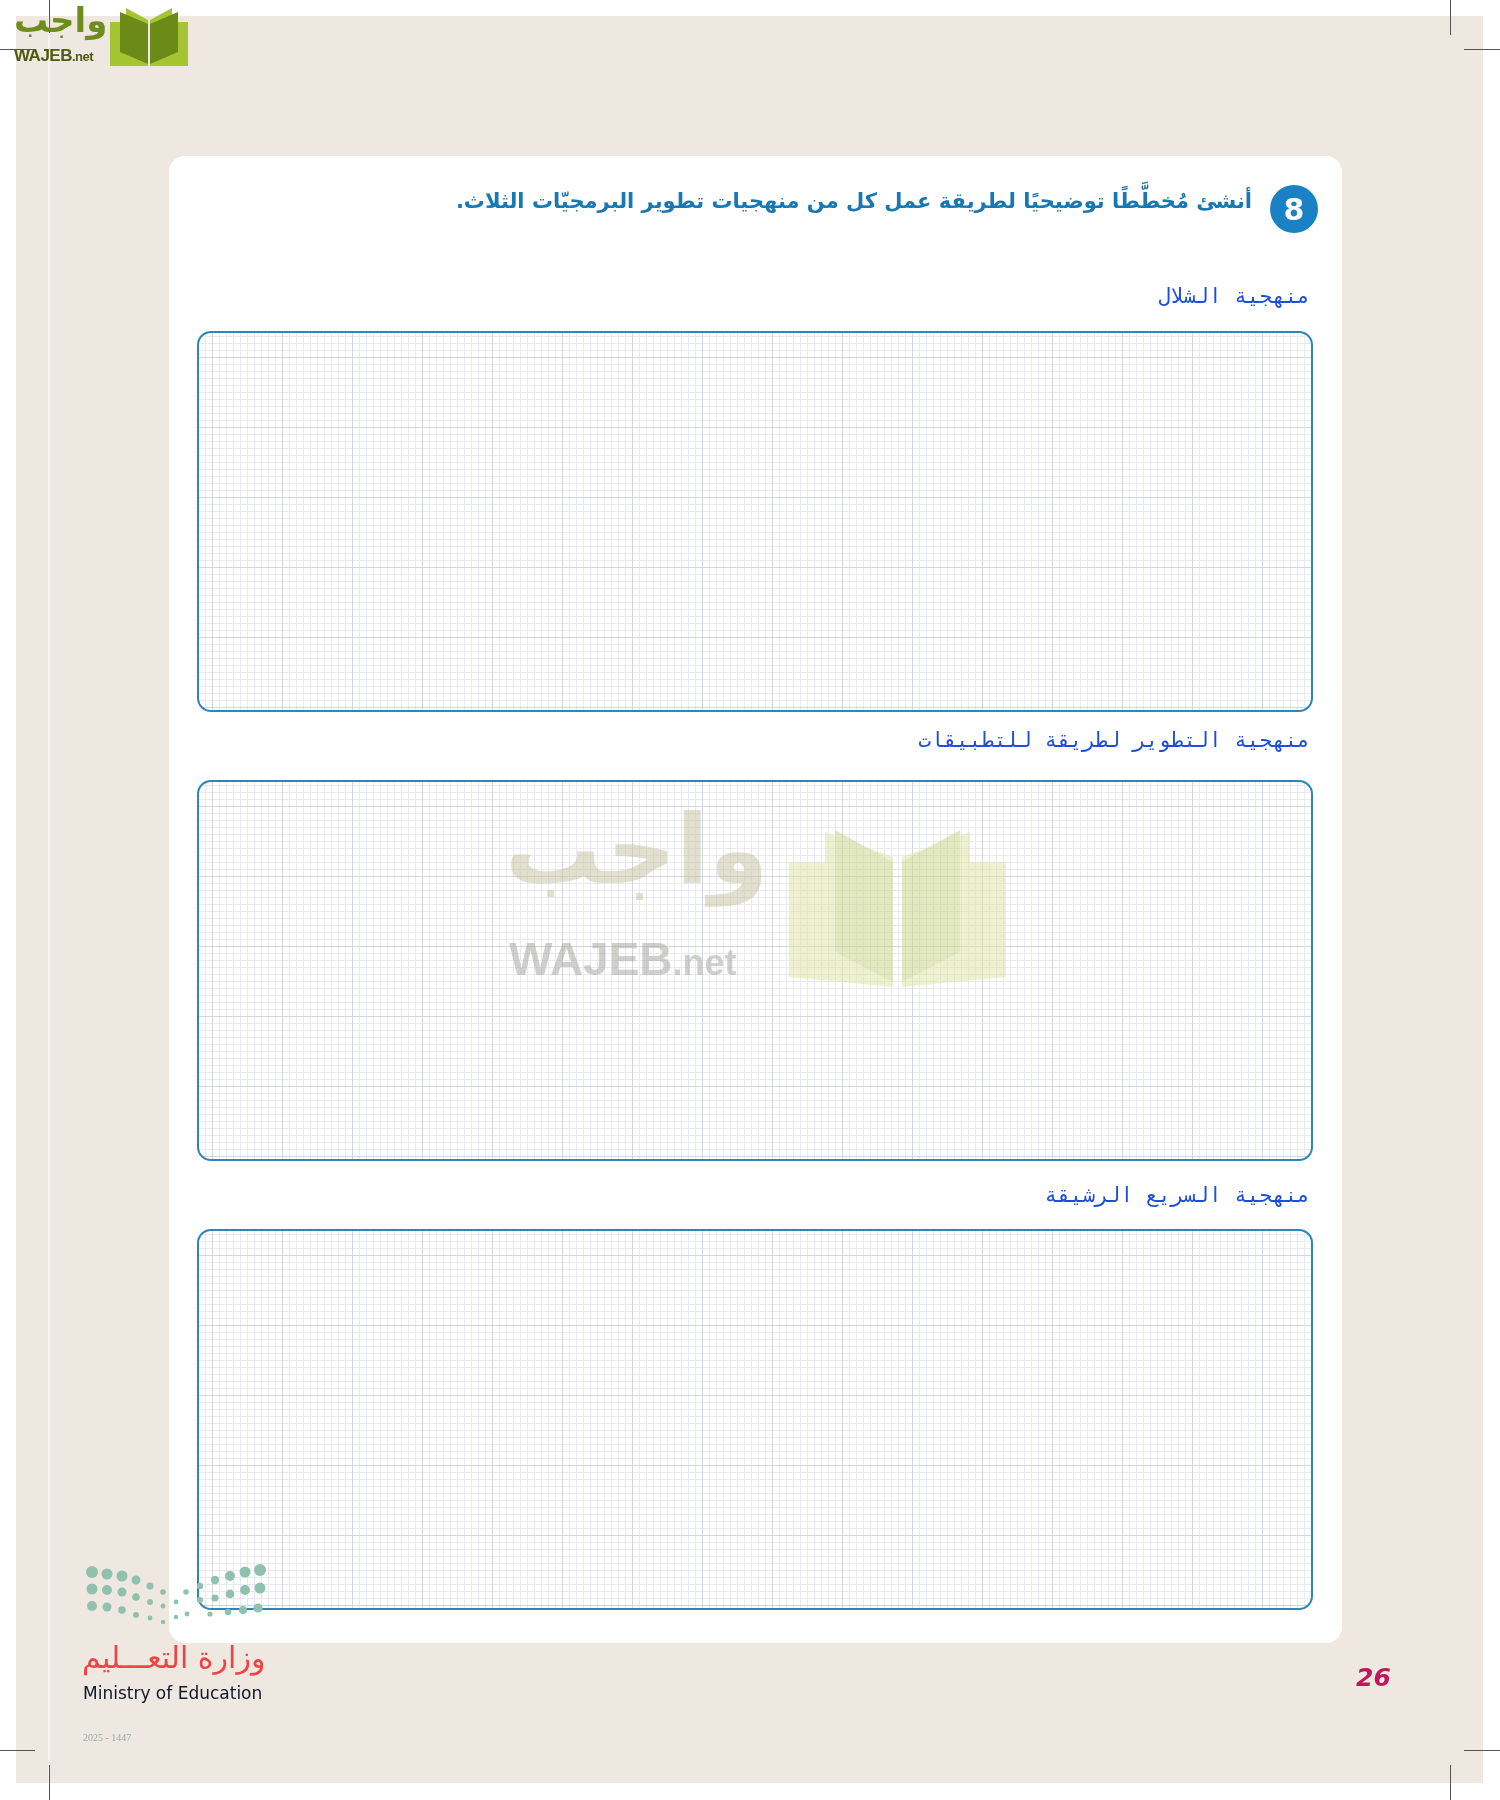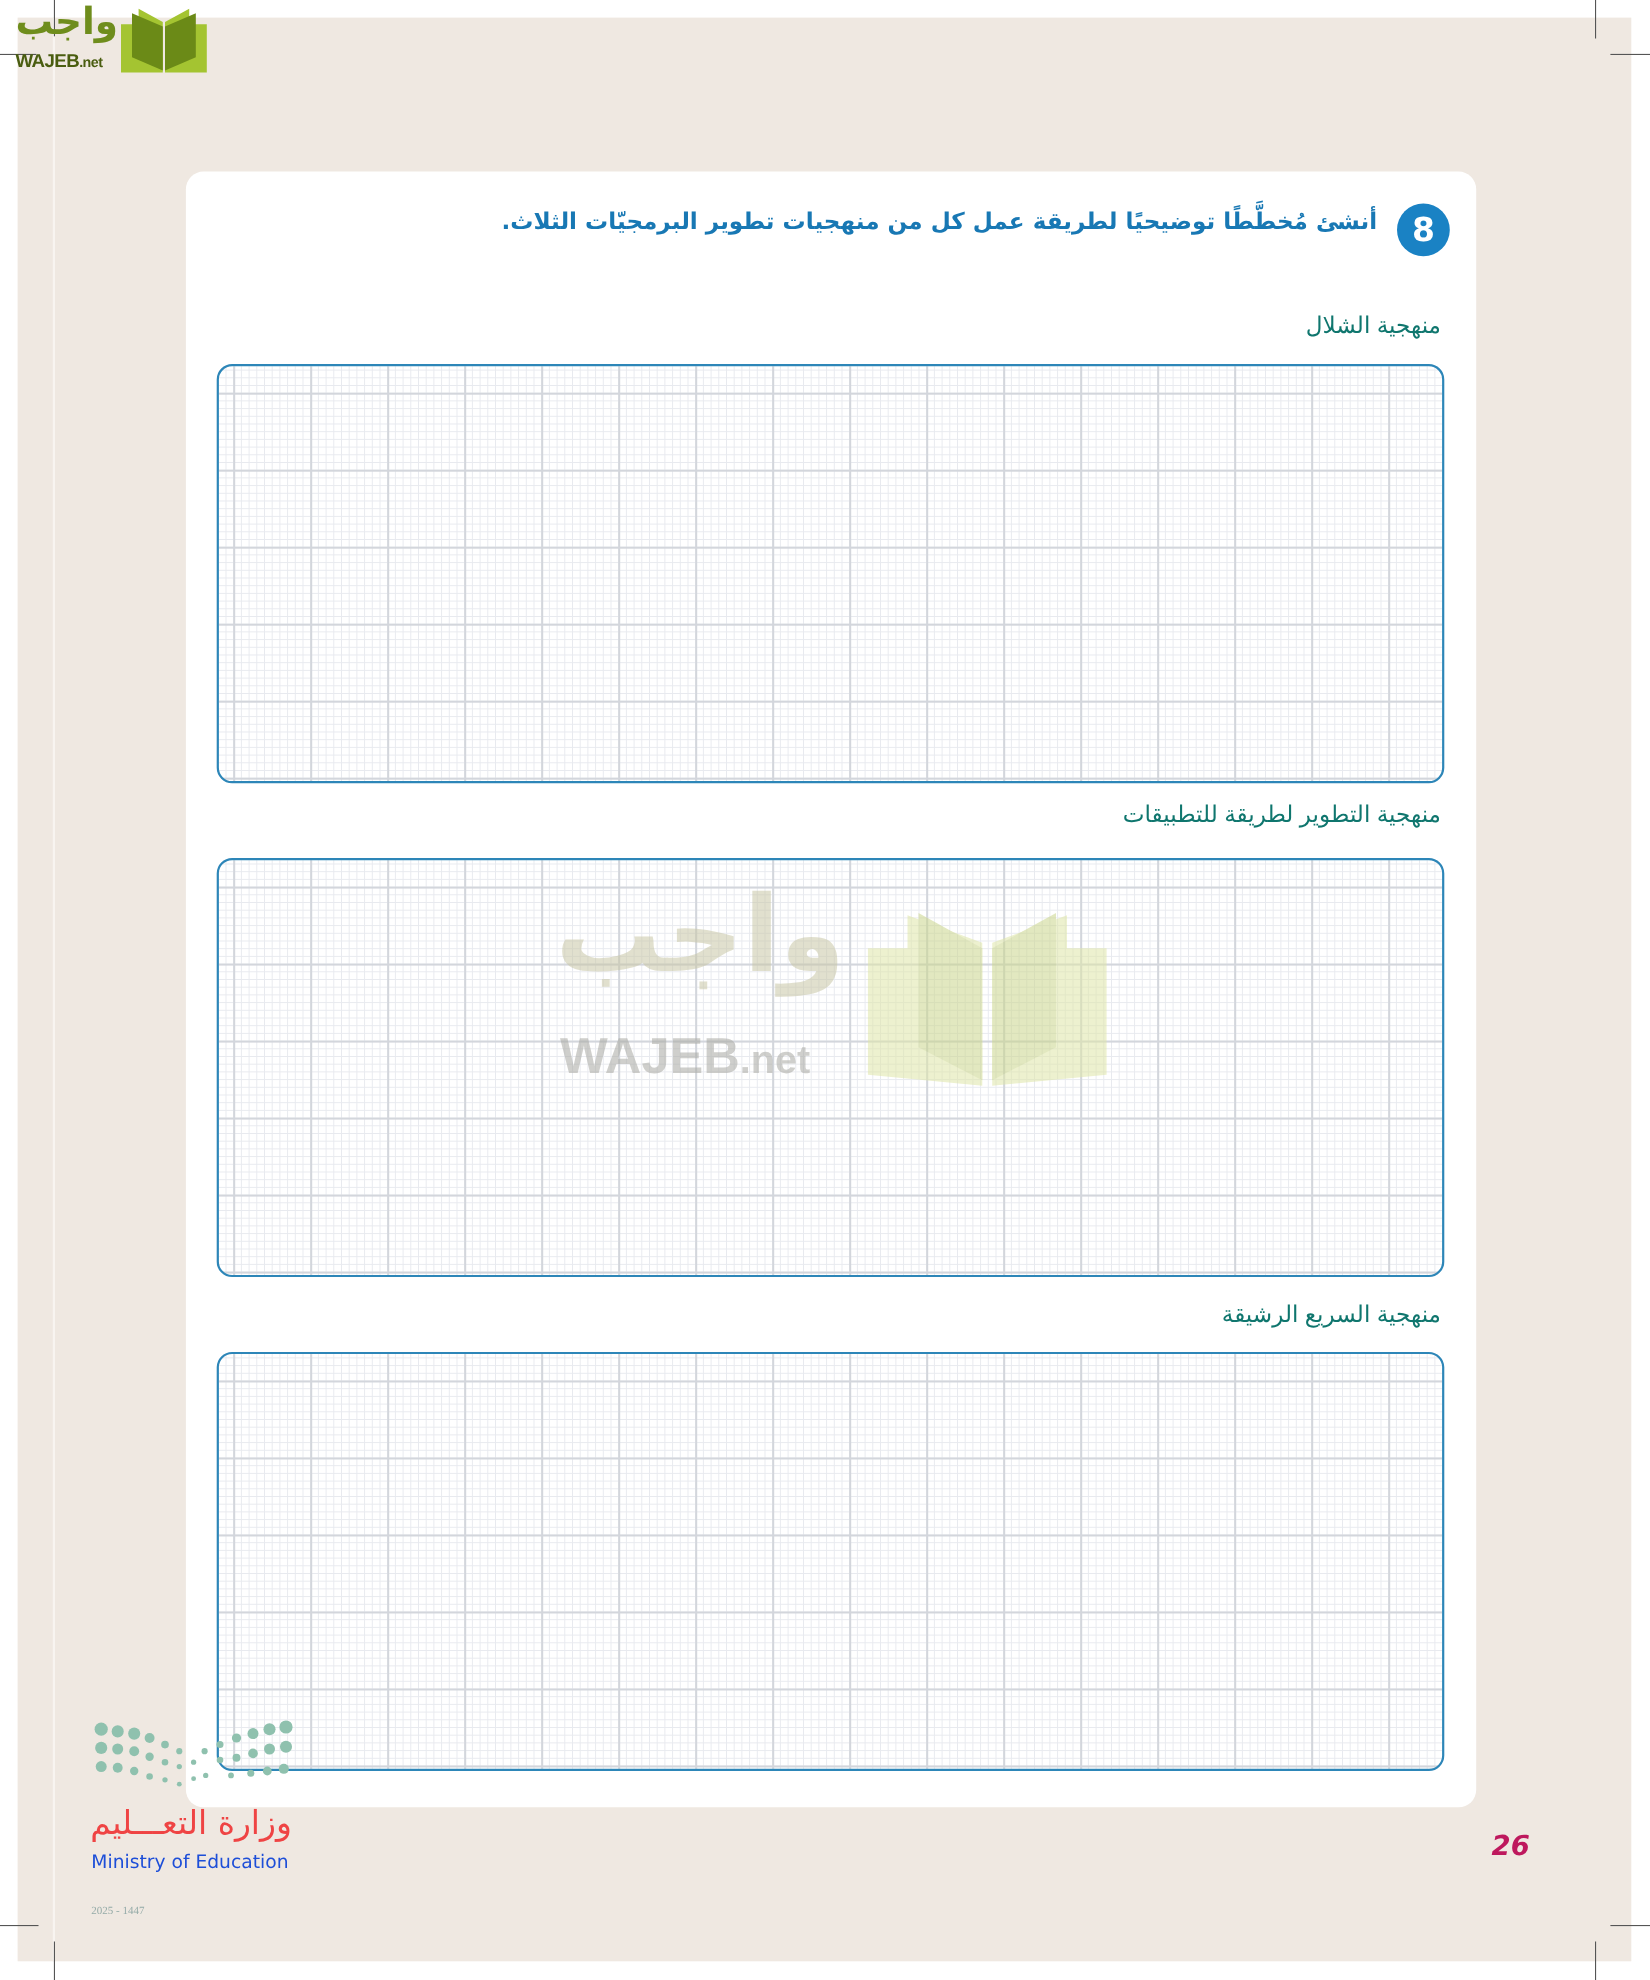--- a/index.html
+++ b/index.html
@@ -27,21 +27,21 @@
     font-family: "DejaVu Sans", sans-serif; font-weight: bold; font-size: 30px;
     display: flex; align-items: center; justify-content: center;
   }
   .q-text {
     position: absolute; right: 248px; top: 189px; direction: rtl;
     font-family: "DejaVu Sans", sans-serif; font-weight: bold; font-size: 21px;
     color: #1878b4; white-space: nowrap; letter-spacing: 0;
   }
   .section-label {
     position: absolute; right: 190px; direction: rtl;
-    font-family: Liberation Sans, sans-serif; font-size: 21px; color: #0f766e;
+    font-family: Liberation Mono, monospace; font-size: 21px; color: #1d4ed8;
     white-space: nowrap;
   }
   .grid {
     position: absolute; left: 197px; width: 1116px;
     border: 2.5px solid #2d86b8; border-radius: 14px;
     background-color: #ffffff;
     background-image:
       linear-gradient(to right, #d3d6dc 1.4px, transparent 1.4px),
       linear-gradient(to bottom, #d3d6dc 1.4px, transparent 1.4px),
       linear-gradient(to right, #e8eaef 1px, transparent 1px),
@@ -78,21 +78,21 @@
   }
   .wm-en small { font-size: 36px; }
 
   
   .moe-dots { position: absolute; left: 80px; top: 1562px; width: 200px; height: 70px; }
   .moe-ar {
     position: absolute; left: 82px; top: 1640px; font-size: 30px; color: #ef4444;
     font-family: "DejaVu Sans", sans-serif; direction: rtl; letter-spacing: 1px;
   }
   .moe-en {
-    position: absolute; left: 83px; top: 1683px; font-size: 17px; color: #1d4ed8;
+    position: absolute; left: 83px; top: 1683px; font-size: 17px; color: #0f172a;
     font-family: "DejaVu Sans", sans-serif;
   }
   .moe-year {
     position: absolute; left: 83px; top: 1732px; font-size: 10px; color: #95aba8;
     font-family: Liberation Serif, serif;
   }
   .page-num {
     position: absolute; left: 1356px; top: 1663px; font-size: 25px; font-weight: bold;
     color: #be185d; font-family: "DejaVu Sans", sans-serif; font-style: italic;
   }

